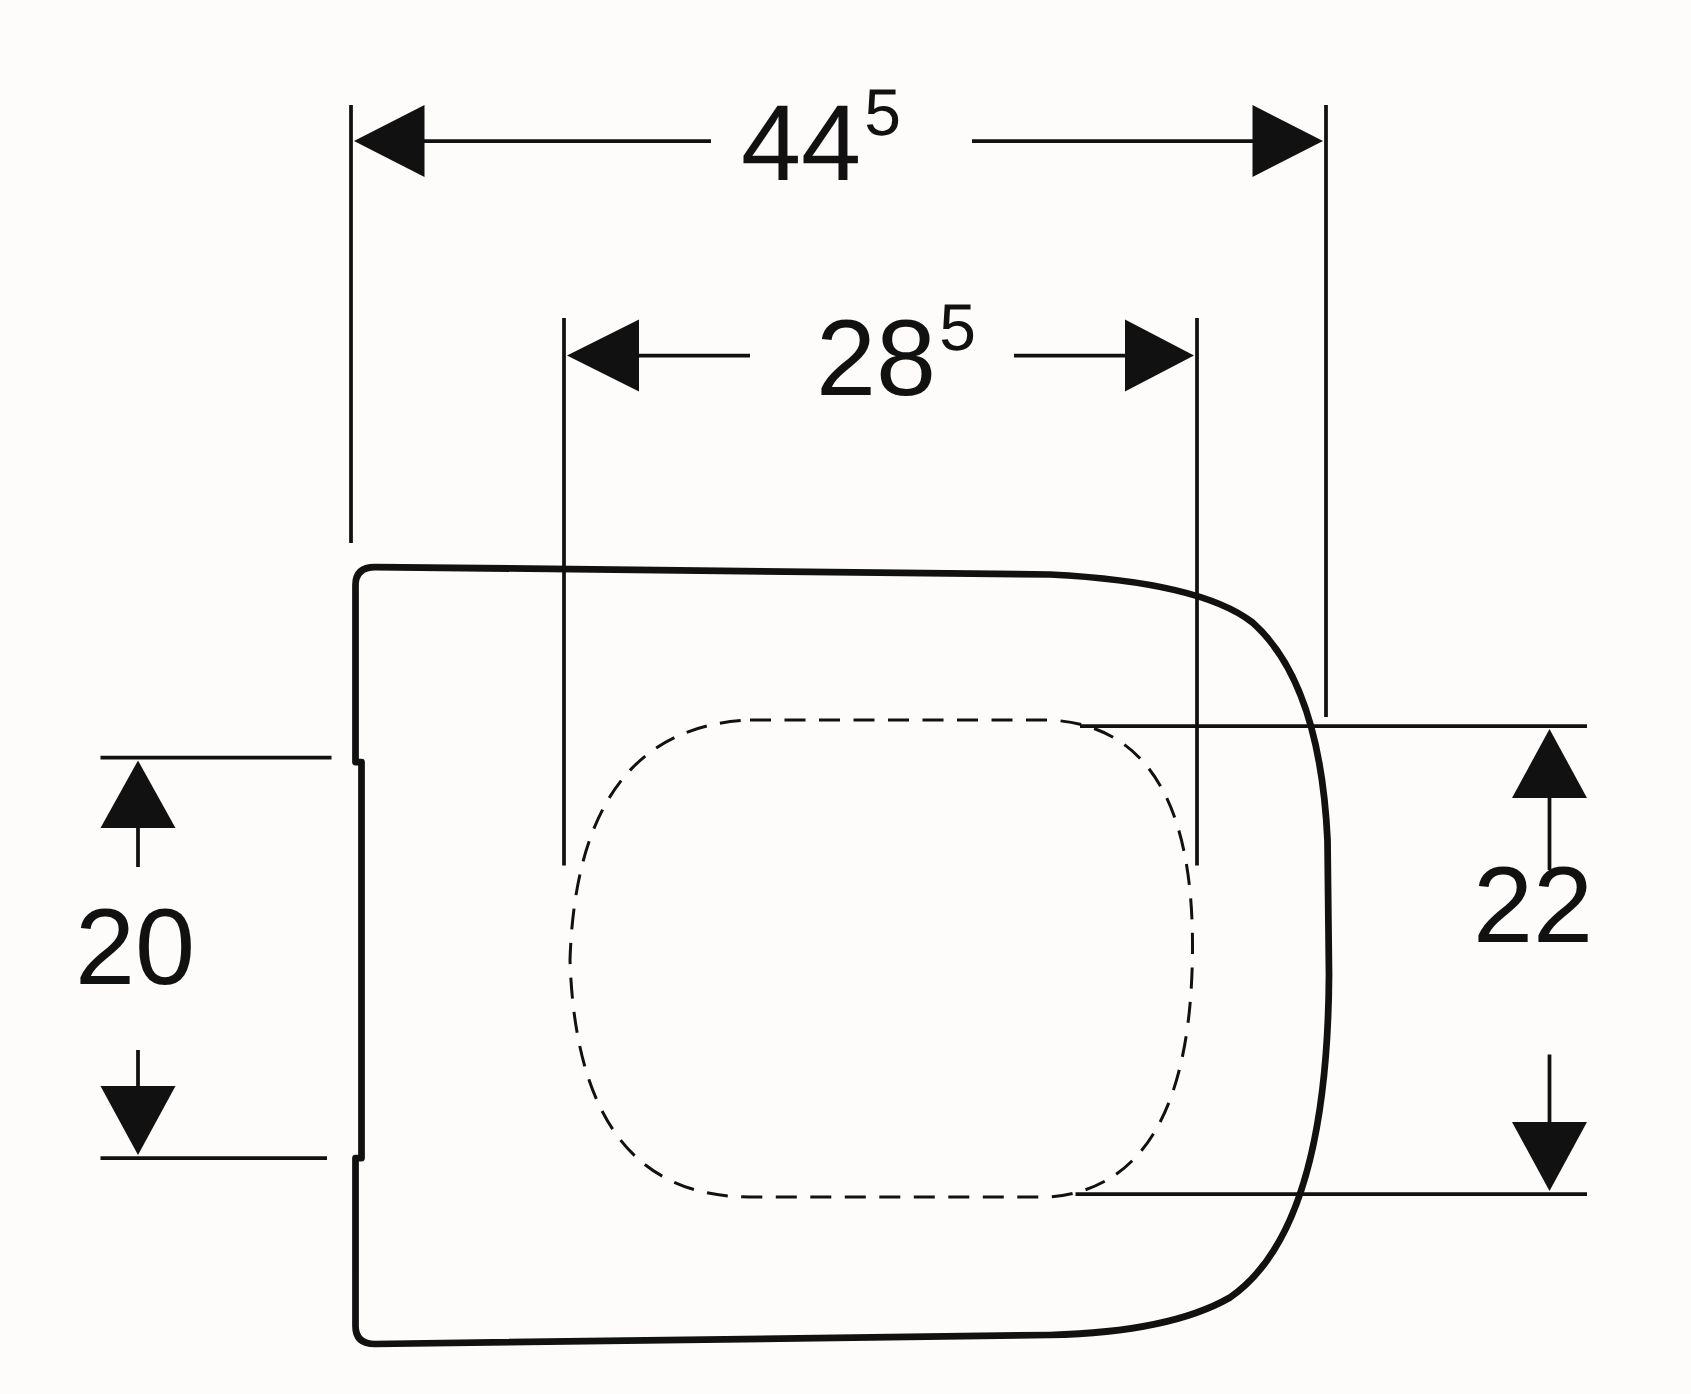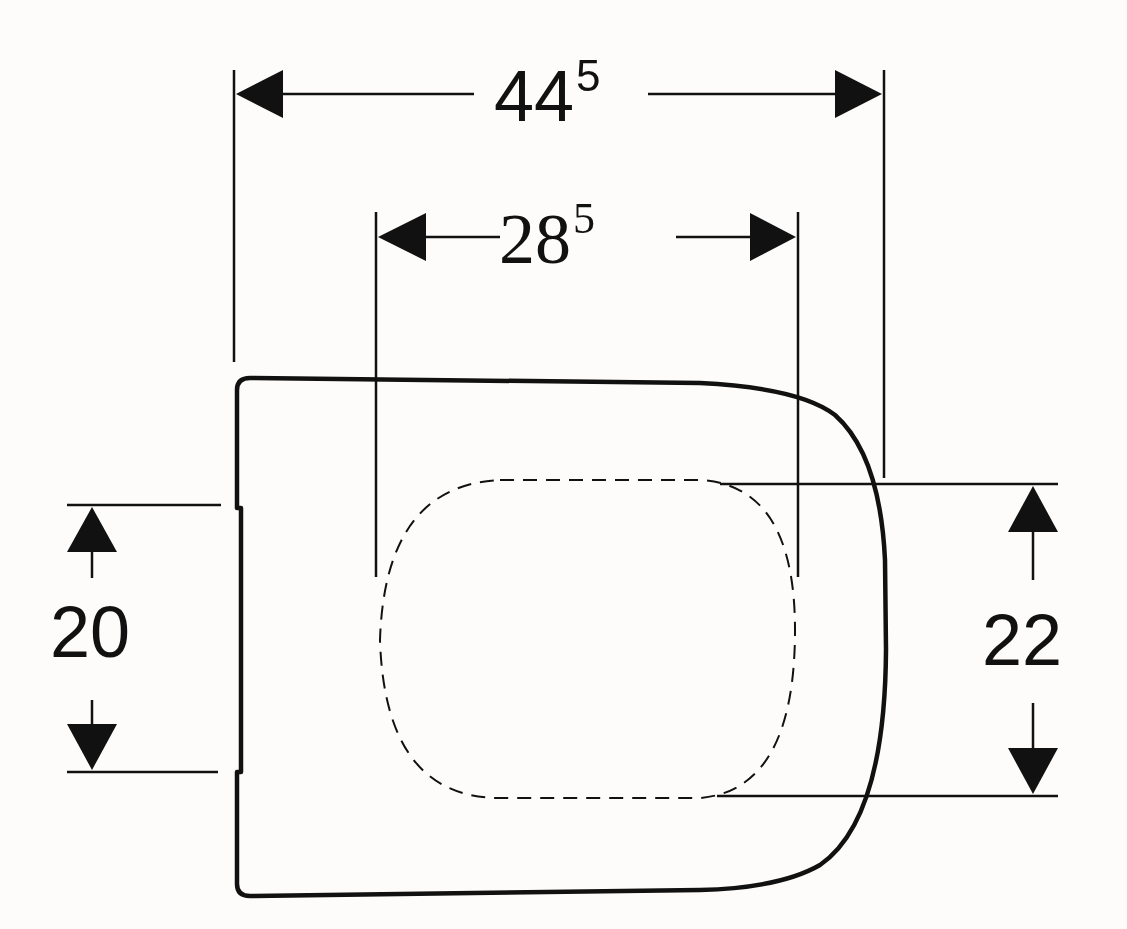--- a/index.html
+++ b/index.html
@@ -90,24 +90,24 @@
       <line x1="1033" y1="703" x2="1033" y2="750" stroke="#111111" stroke-width="2.5"></line>
       <polygon points="1033,486 1008,532 1058,532" fill="#111111"></polygon>
       <polygon points="1033,794 1008,748 1058,748" fill="#111111"></polygon>
     </g>
   </svg>
 
   <div class="dim-label" style="left:494px; top:60px;">
     <span class="main">44</span><sup>5</sup>
   </div>
 
-  <div class="dim-label" style="left:499px; top:203px;font-family:Liberation Serif, serif;">
+  <div class="dim-label" style="left:544px; top:203px;">
     <span class="main">28</span><sup>5</sup>
   </div>
 
   <div class="dim-label" style="left:50px; top:596px;">
     <span class="main">20</span>
   </div>
 
-  <div class="dim-label" style="left:982px; top:604px;">
+  <div class="dim-label" style="left:982px; top:568px;">
     <span class="main">22</span>
   </div>
 </div>
 
 </body></html>

